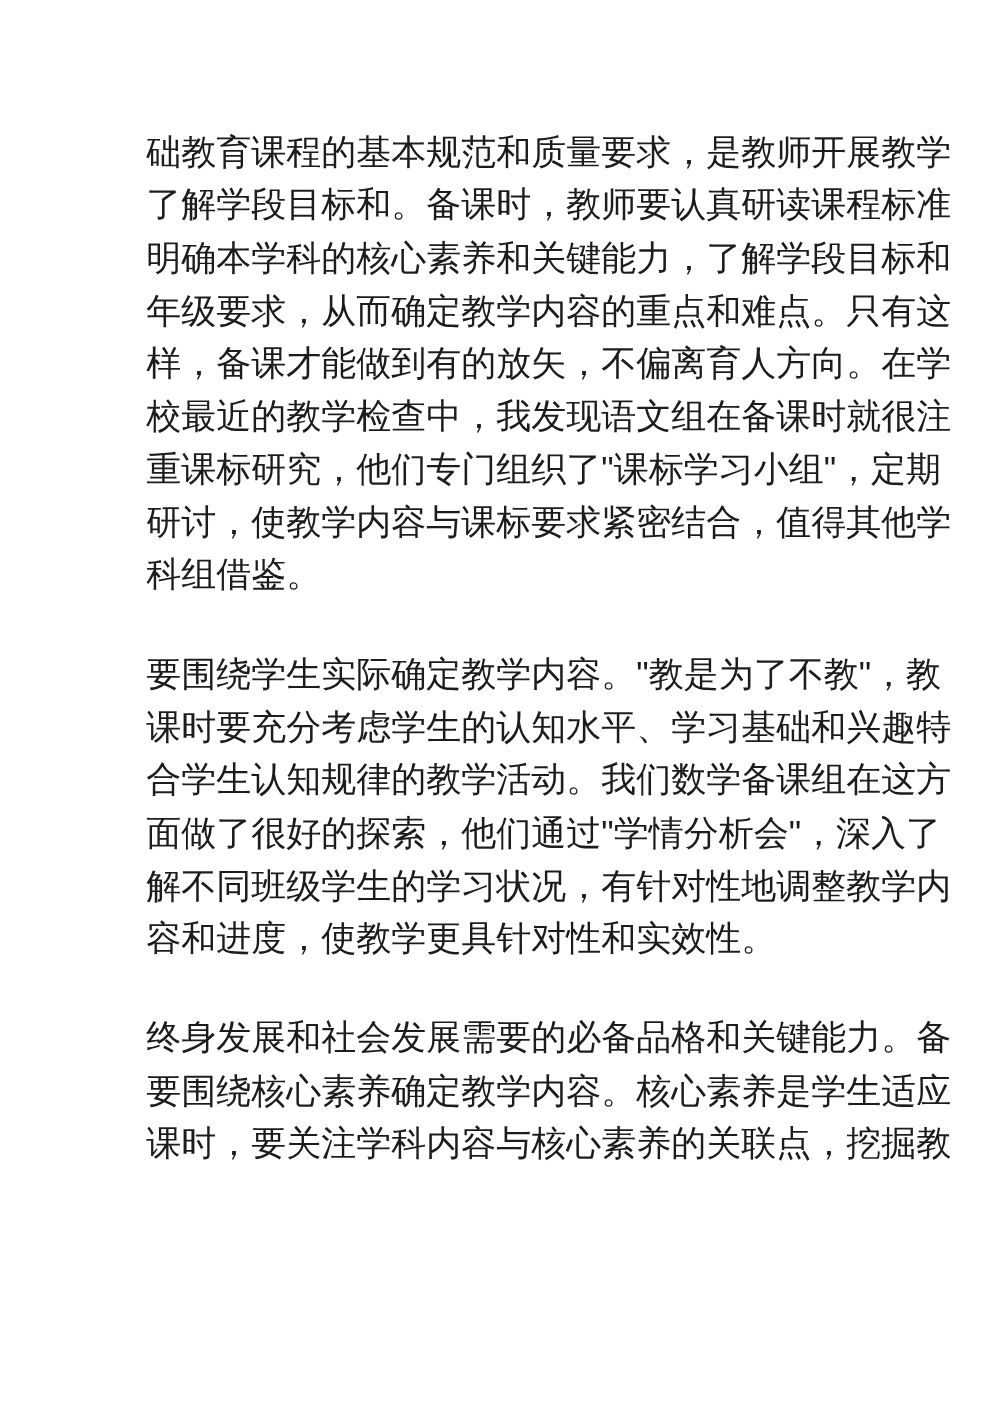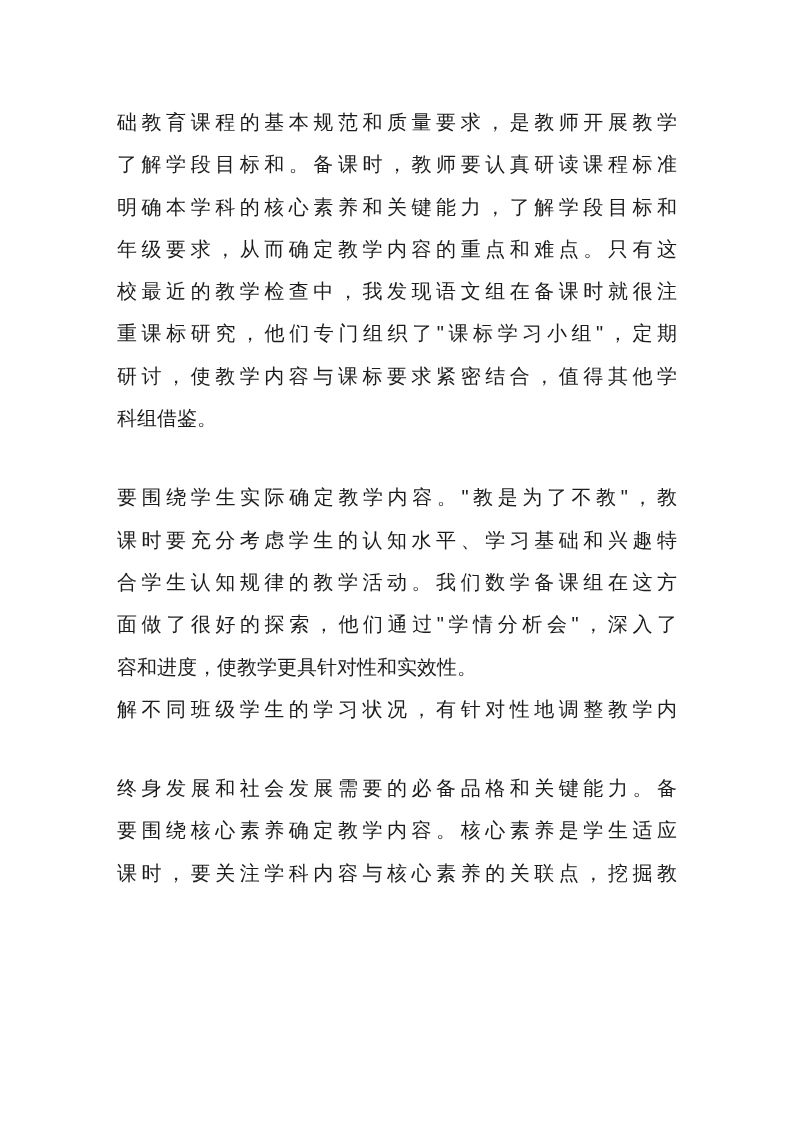--- a/index.html
+++ b/index.html
@@ -22,21 +22,21 @@
   .text-block {
     width: 560px;
   }
   .paragraph {
     margin: 0 0 37px 0;
   }
   .line {
     width: 560px;
     height: 42.3px;
     line-height: 42.3px;
-    font-size: 20px;
+    font-size: 28px;
     text-align: justify;
     text-align-last: justify;
     text-justify: inter-character;
     white-space: nowrap;
     letter-spacing: 0;
   }
   .line.last {
     text-align: center;
     text-align-last: left;
   }
@@ -44,32 +44,33 @@
 </head>
 <body style="background: rgb(255, 255, 255); color: rgb(28, 28, 28);">
 
 <div class="page">
   <div class="text-block">
       <div class="paragraph">
         <div class="line">础教育课程的基本规范和质量要求，是教师开展教学</div>
         <div class="line">了解学段目标和。备课时，教师要认真研读课程标准</div>
         <div class="line">明确本学科的核心素养和关键能力，了解学段目标和</div>
         <div class="line">年级要求，从而确定教学内容的重点和难点。只有这</div>
+        <div class="line">样，备课才能做到有的放矢，不偏离育人方向。在学</div>
         <div class="line">校最近的教学检查中，我发现语文组在备课时就很注</div>
         <div class="line">重课标研究，他们专门组织了"课标学习小组"，定期</div>
         <div class="line">研讨，使教学内容与课标要求紧密结合，值得其他学</div>
         <div class="line last">科组借鉴。</div>
       </div>
       <div class="paragraph">
         <div class="line">要围绕学生实际确定教学内容。"教是为了不教"，教</div>
         <div class="line">课时要充分考虑学生的认知水平、学习基础和兴趣特</div>
         <div class="line">合学生认知规律的教学活动。我们数学备课组在这方</div>
         <div class="line">面做了很好的探索，他们通过"学情分析会"，深入了</div>
+        <div class="line">解不同班级学生的学习状况，有针对性地调整教学内</div>
         <div class="line last">容和进度，使教学更具针对性和实效性。</div>
-        <div class="line">解不同班级学生的学习状况，有针对性地调整教学内</div>
       </div>
       <div class="paragraph">
         <div class="line">终身发展和社会发展需要的必备品格和关键能力。备</div>
         <div class="line">要围绕核心素养确定教学内容。核心素养是学生适应</div>
         <div class="line">课时，要关注学科内容与核心素养的关联点，挖掘教</div>
       </div>
     </div>
 </div>
 
 </body></html>

